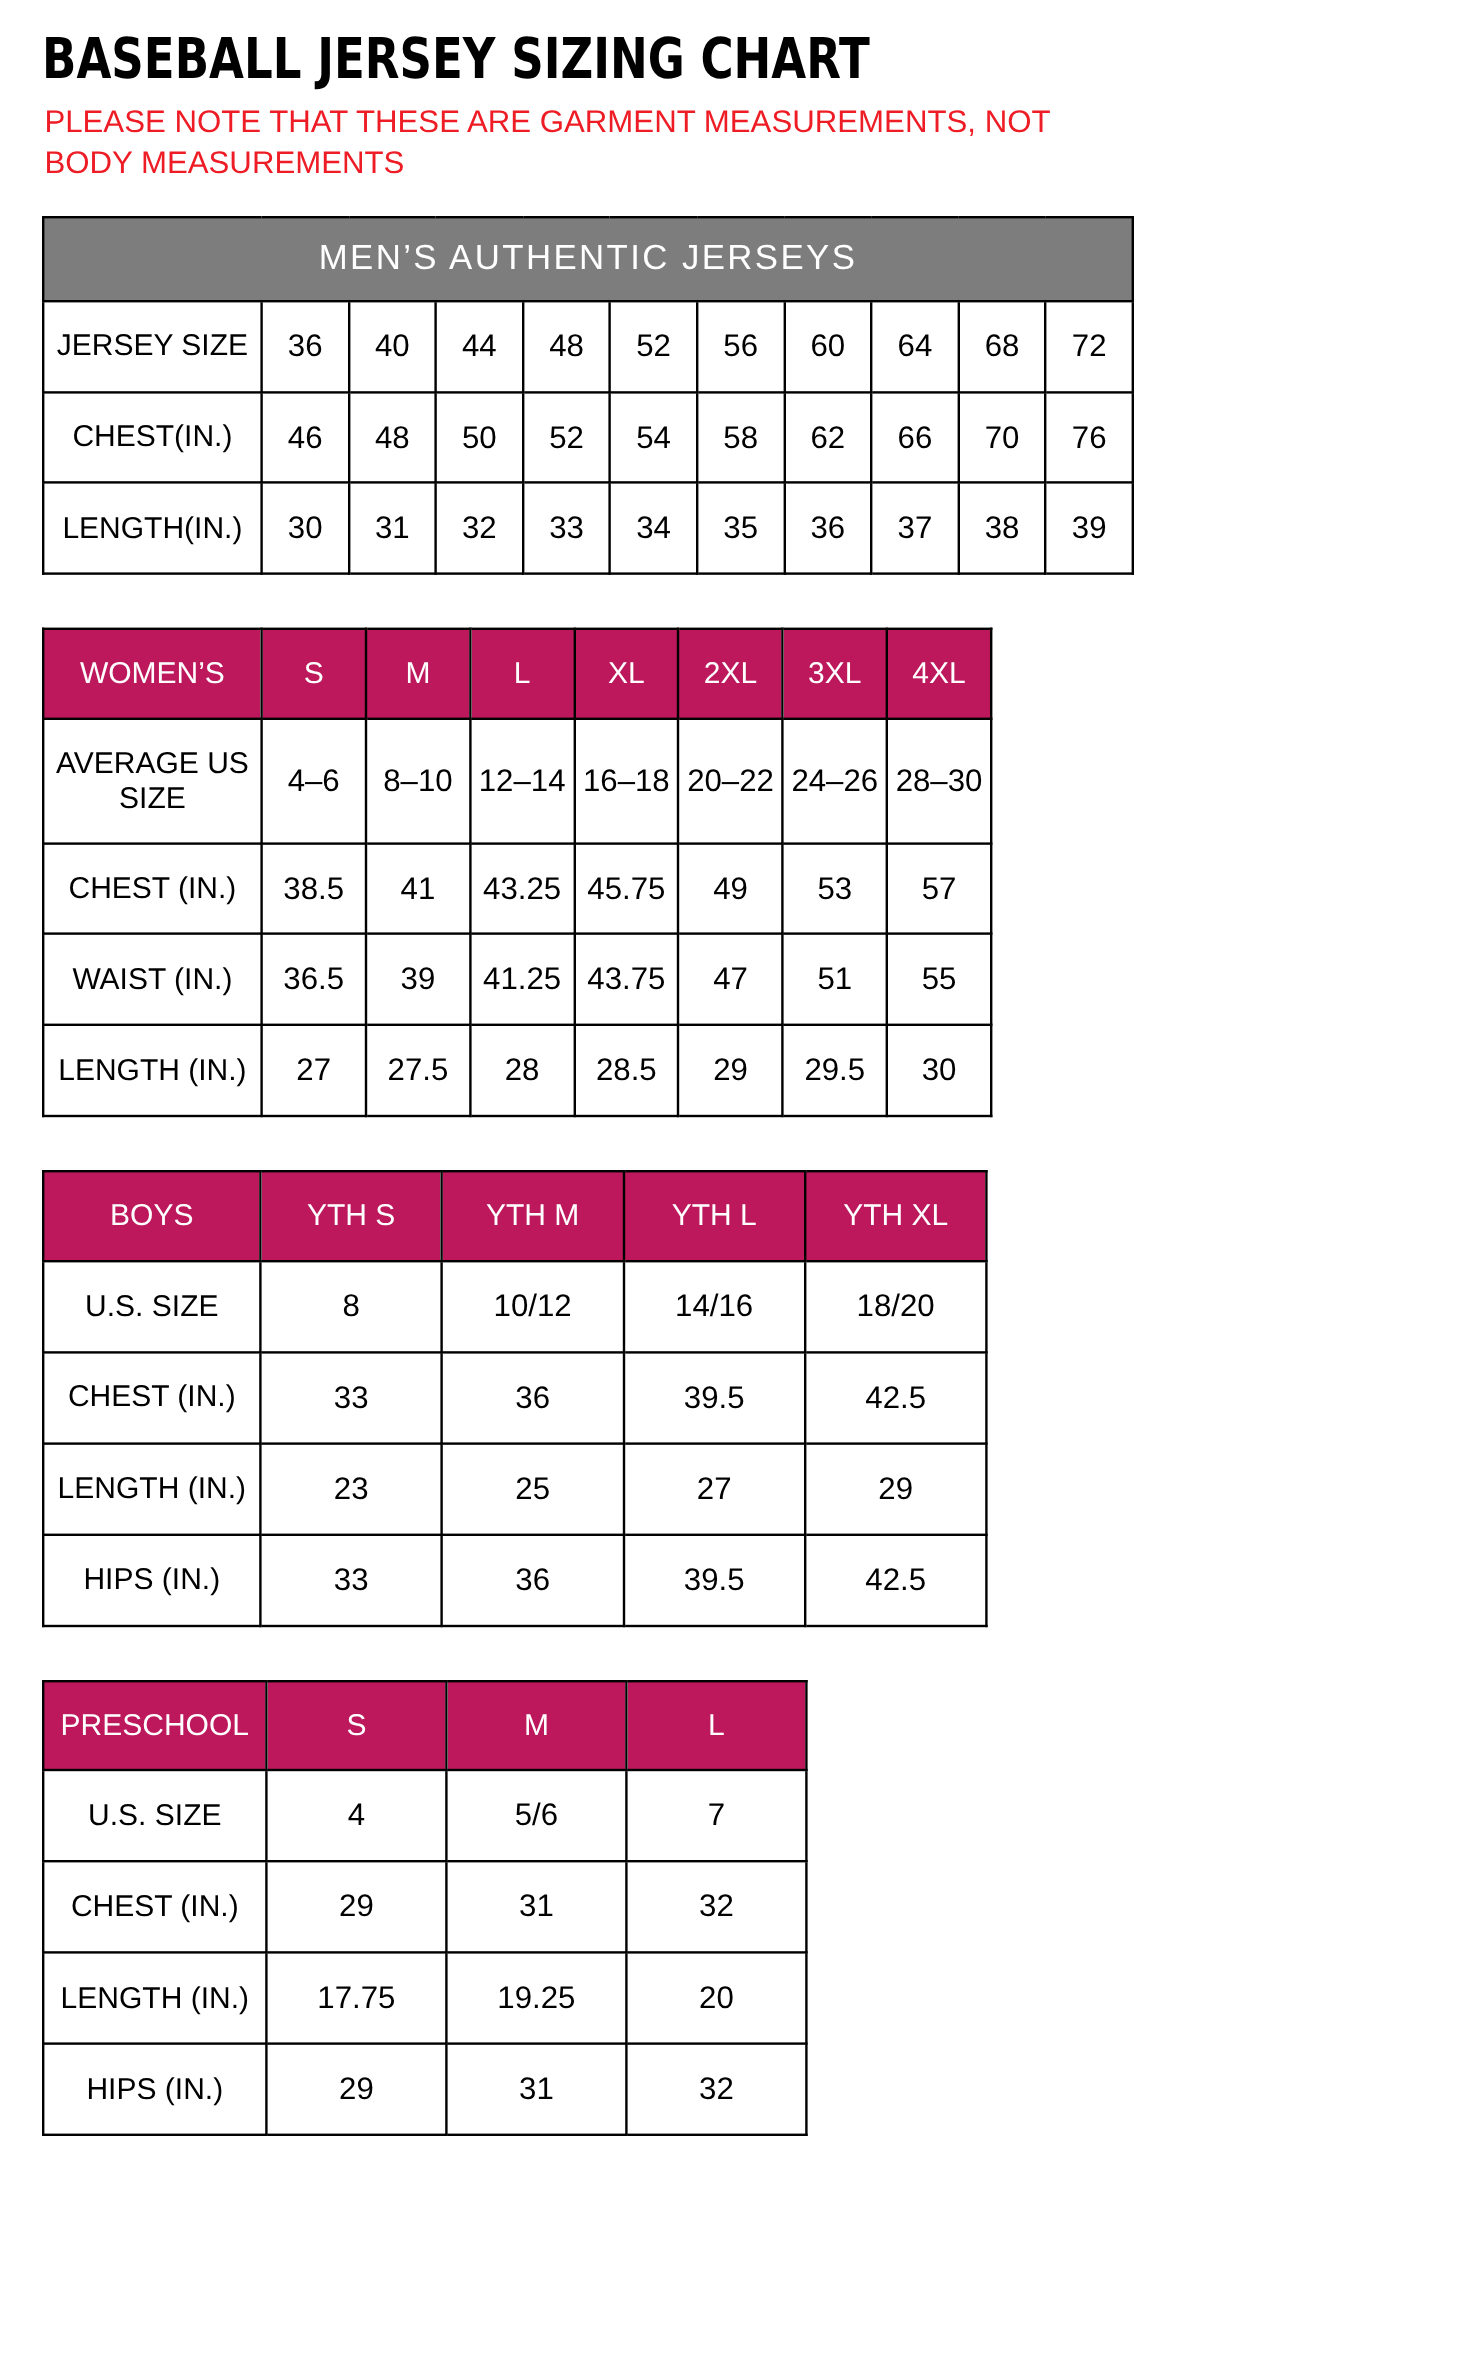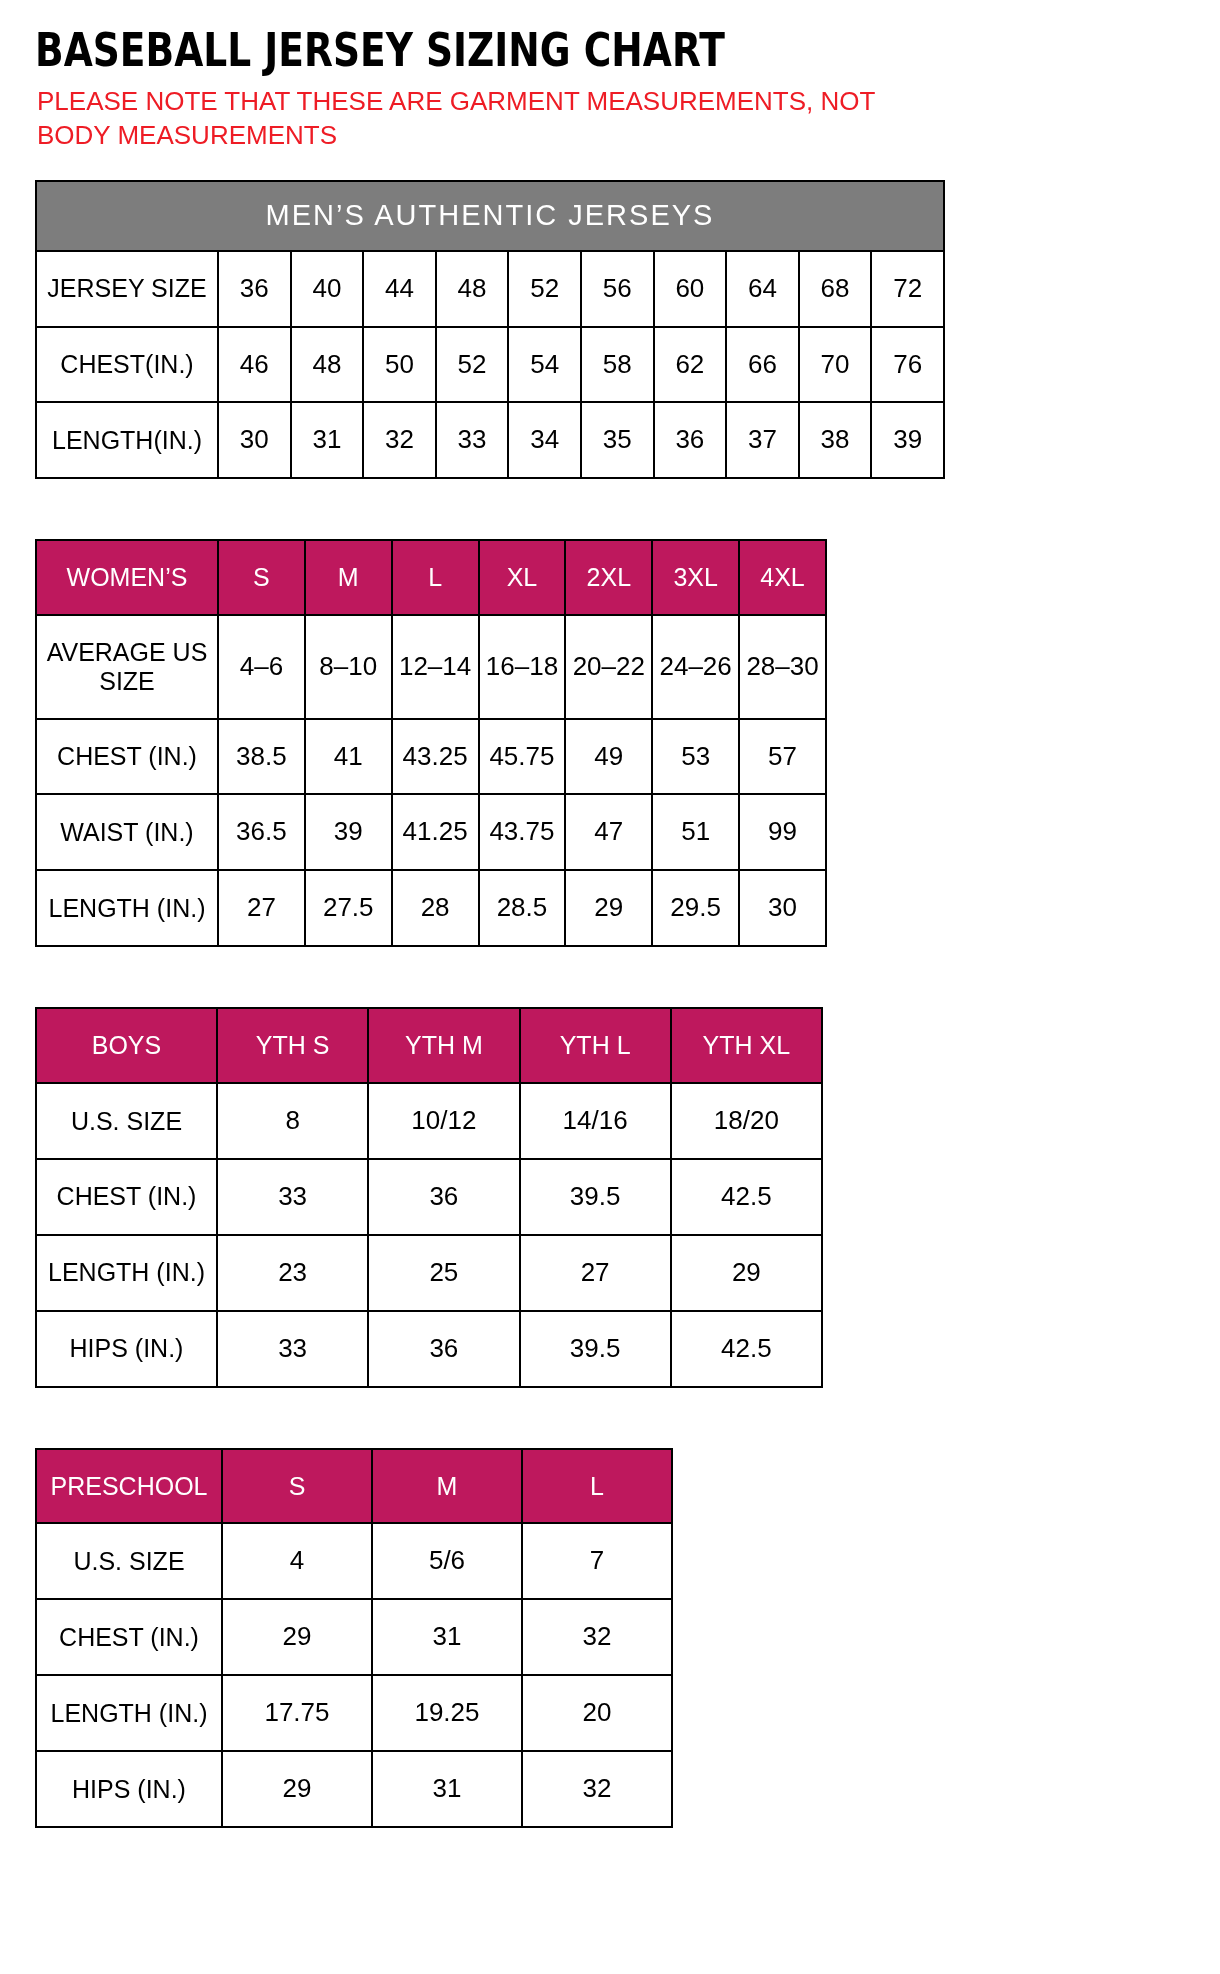--- a/index.html
+++ b/index.html
@@ -28,21 +28,21 @@
   .note {
     color: #ee1c25;
     font-size: 26px;
     line-height: 1.32;
     max-width: 900px;
     margin: 0 0 28px 2px;
   }
   .size-table {
     border-collapse: collapse;
     table-layout: fixed;
-    margin: 0 0 60px 0;
+    margin: 0 0 44px 0;
   }
   .size-table td {
     border: 2px solid #000;
     text-align: center;
     vertical-align: middle;
     font-size: 26px;
     padding: 22px 6px;
     line-height: 1.15;
     overflow: hidden;
   }
@@ -190,21 +190,21 @@
           <td class="val">57</td>
         </tr>
         <tr>
           <td class="label">WAIST (IN.)</td>
           <td class="val">36.5</td>
           <td class="val">39</td>
           <td class="val">41.25</td>
           <td class="val">43.75</td>
           <td class="val">47</td>
           <td class="val">51</td>
-          <td class="val">99</td>
+          <td class="val">55</td>
         </tr>
         <tr>
           <td class="label">LENGTH (IN.)</td>
           <td class="val">27</td>
           <td class="val">27.5</td>
           <td class="val">28</td>
           <td class="val">28.5</td>
           <td class="val">29</td>
           <td class="val">29.5</td>
           <td class="val">30</td>

